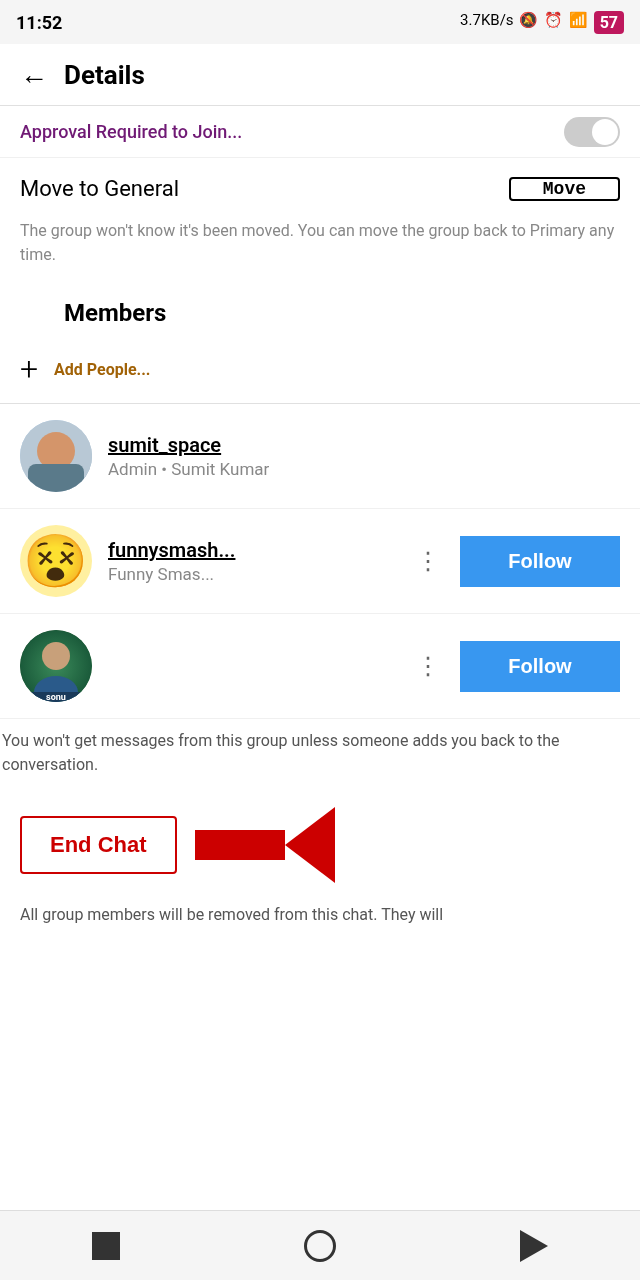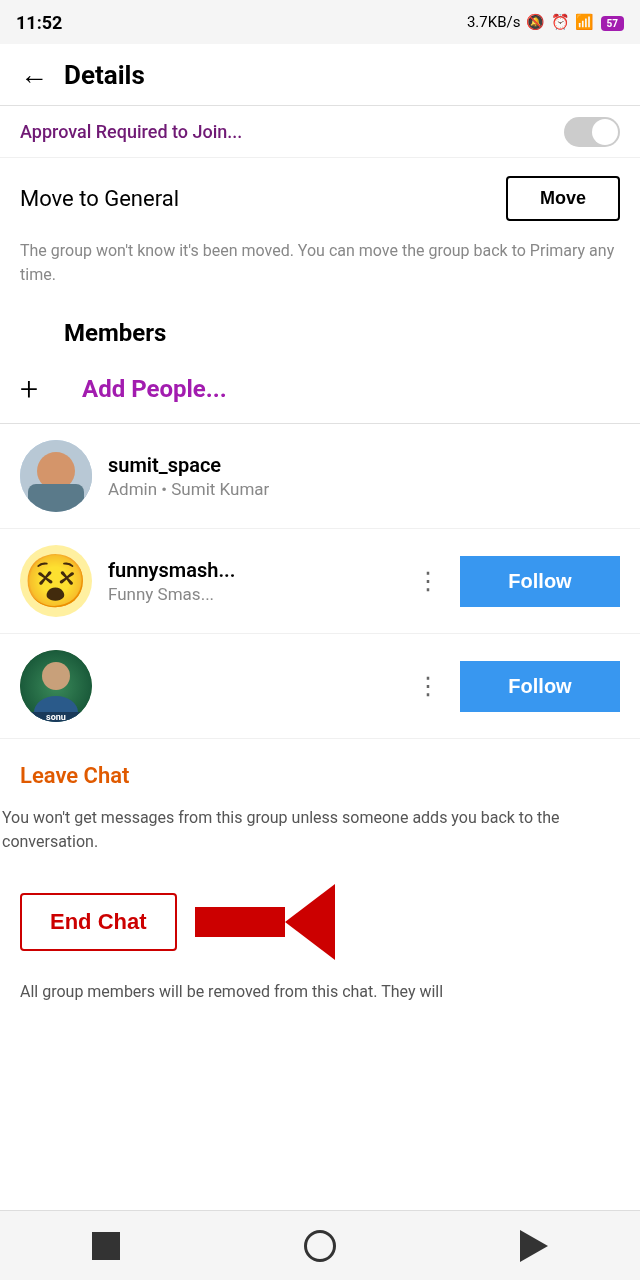--- a/index.html
+++ b/index.html
@@ -21,32 +21,32 @@
       padding: 8px 16px;
       height: 44px;
     }
     .status-time {
       font-size: 18px;
       font-weight: 700;
       color: #000;
     }
     .status-right {
       display: flex;
-      align-items: flex-end;
+      align-items: flex-start;
       gap: 6px;
       font-size: 15px;
       color: #000;
       margin-left: 32px;
     }
     .battery {
-      background: #a21caf;
+      background: #be185d;
       color: #fff;
       border-radius: 4px;
       padding: 2px 6px;
-      font-size: 10px;
+      font-size: 16px;
       font-weight: 700;
     }
 
     
     .header {
       display: flex;
       align-items: center;
       padding: 14px 20px;
       background: #fff;
       border-bottom: 1px solid #e0e0e0;
@@ -110,25 +110,26 @@
       padding: 18px 20px;
     }
     .move-label {
       font-size: 22px;
       font-weight: 400;
       color: #000;
     }
     .move-btn {
       border: 2px solid #000;
       background: #fff;
-      padding: 10px 32px;
+      padding: 0 32px;
       font-size: 18px;
       font-weight: 600;
       border-radius: 4px;
       cursor: pointer;
+      font-family: Liberation Mono, monospace;
     }
 
     .move-desc {
       padding: 0 20px 18px;
       font-size: 16px;
       color: #888;
       line-height: 1.5;
     }
 
     
@@ -151,24 +152,23 @@
       cursor: pointer;
     }
     .plus-icon {
       font-size: 32px;
       font-weight: 300;
       color: #000;
       margin-right: 16px;
       line-height: 1;
     }
     .add-people-label {
-      font-size: 24px;
+      font-size: 16px;
       font-weight: 700;
-      color: #a21caf;
-      margin-left: 28px;
+      color: #a16207;
     }
 
     
     .member-row {
       display: flex;
       align-items: center;
       padding: 16px 20px;
       border-bottom: 1px solid #f0f0f0;
     }
     .avatar {
@@ -184,20 +184,21 @@
       justify-content: center;
       font-size: 28px;
     }
     .member-info {
       flex: 1;
     }
     .member-name {
       font-size: 20px;
       font-weight: 600;
       color: #000;
+      text-decoration: underline;
     }
     .member-sub {
       font-size: 17px;
       color: #888;
       margin-top: 2px;
     }
     .member-actions {
       display: flex;
       align-items: center;
       gap: 12px;
@@ -457,23 +458,20 @@
       </svg>
     </div>
     <div class="member-info">
     </div>
     <div class="member-actions">
       <span class="three-dots">⋮</span>
       <button class="follow-btn">Follow</button>
     </div>
   </div>
 
-  <div class="leave-chat">
-    <span class="leave-chat-label">Leave Chat</span>
-  </div>
   <p class="leave-desc">You won't get messages from this group unless someone adds you back to the conversation.</p>
 
   <div class="end-chat-area">
     <button class="end-chat-btn">End Chat</button>
     <div class="arrow-full">
       <div class="arrow-body"></div>
       <div class="arrow-shape"></div>
     </div>
   </div>
 

